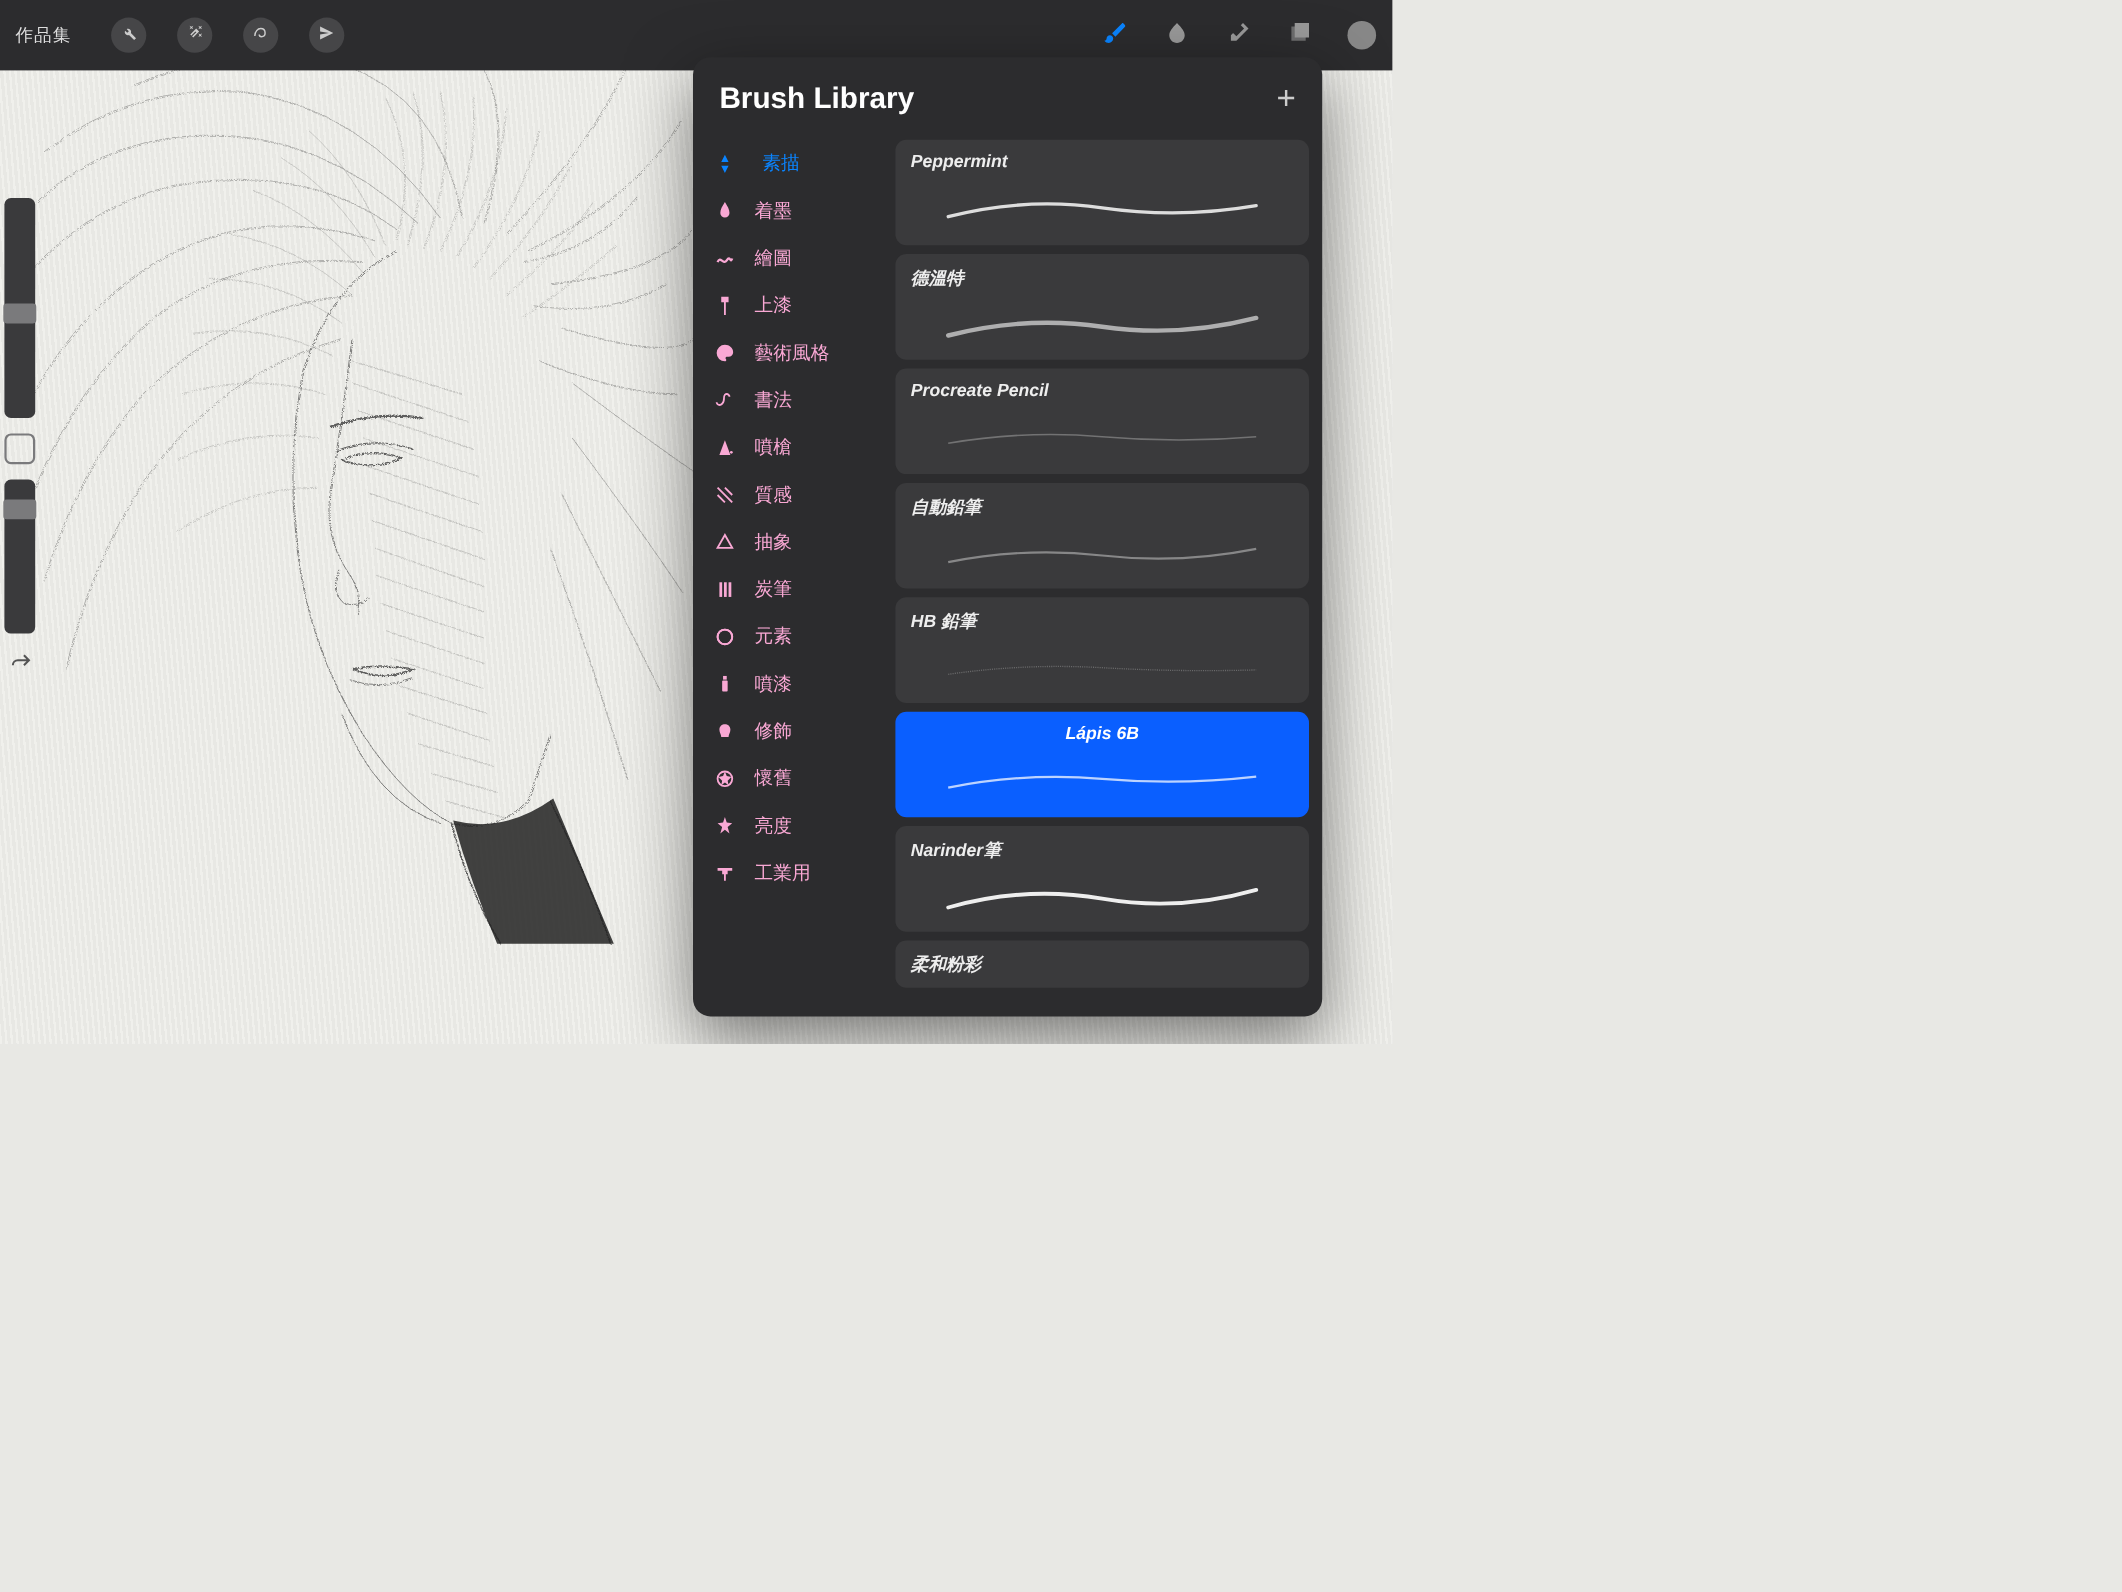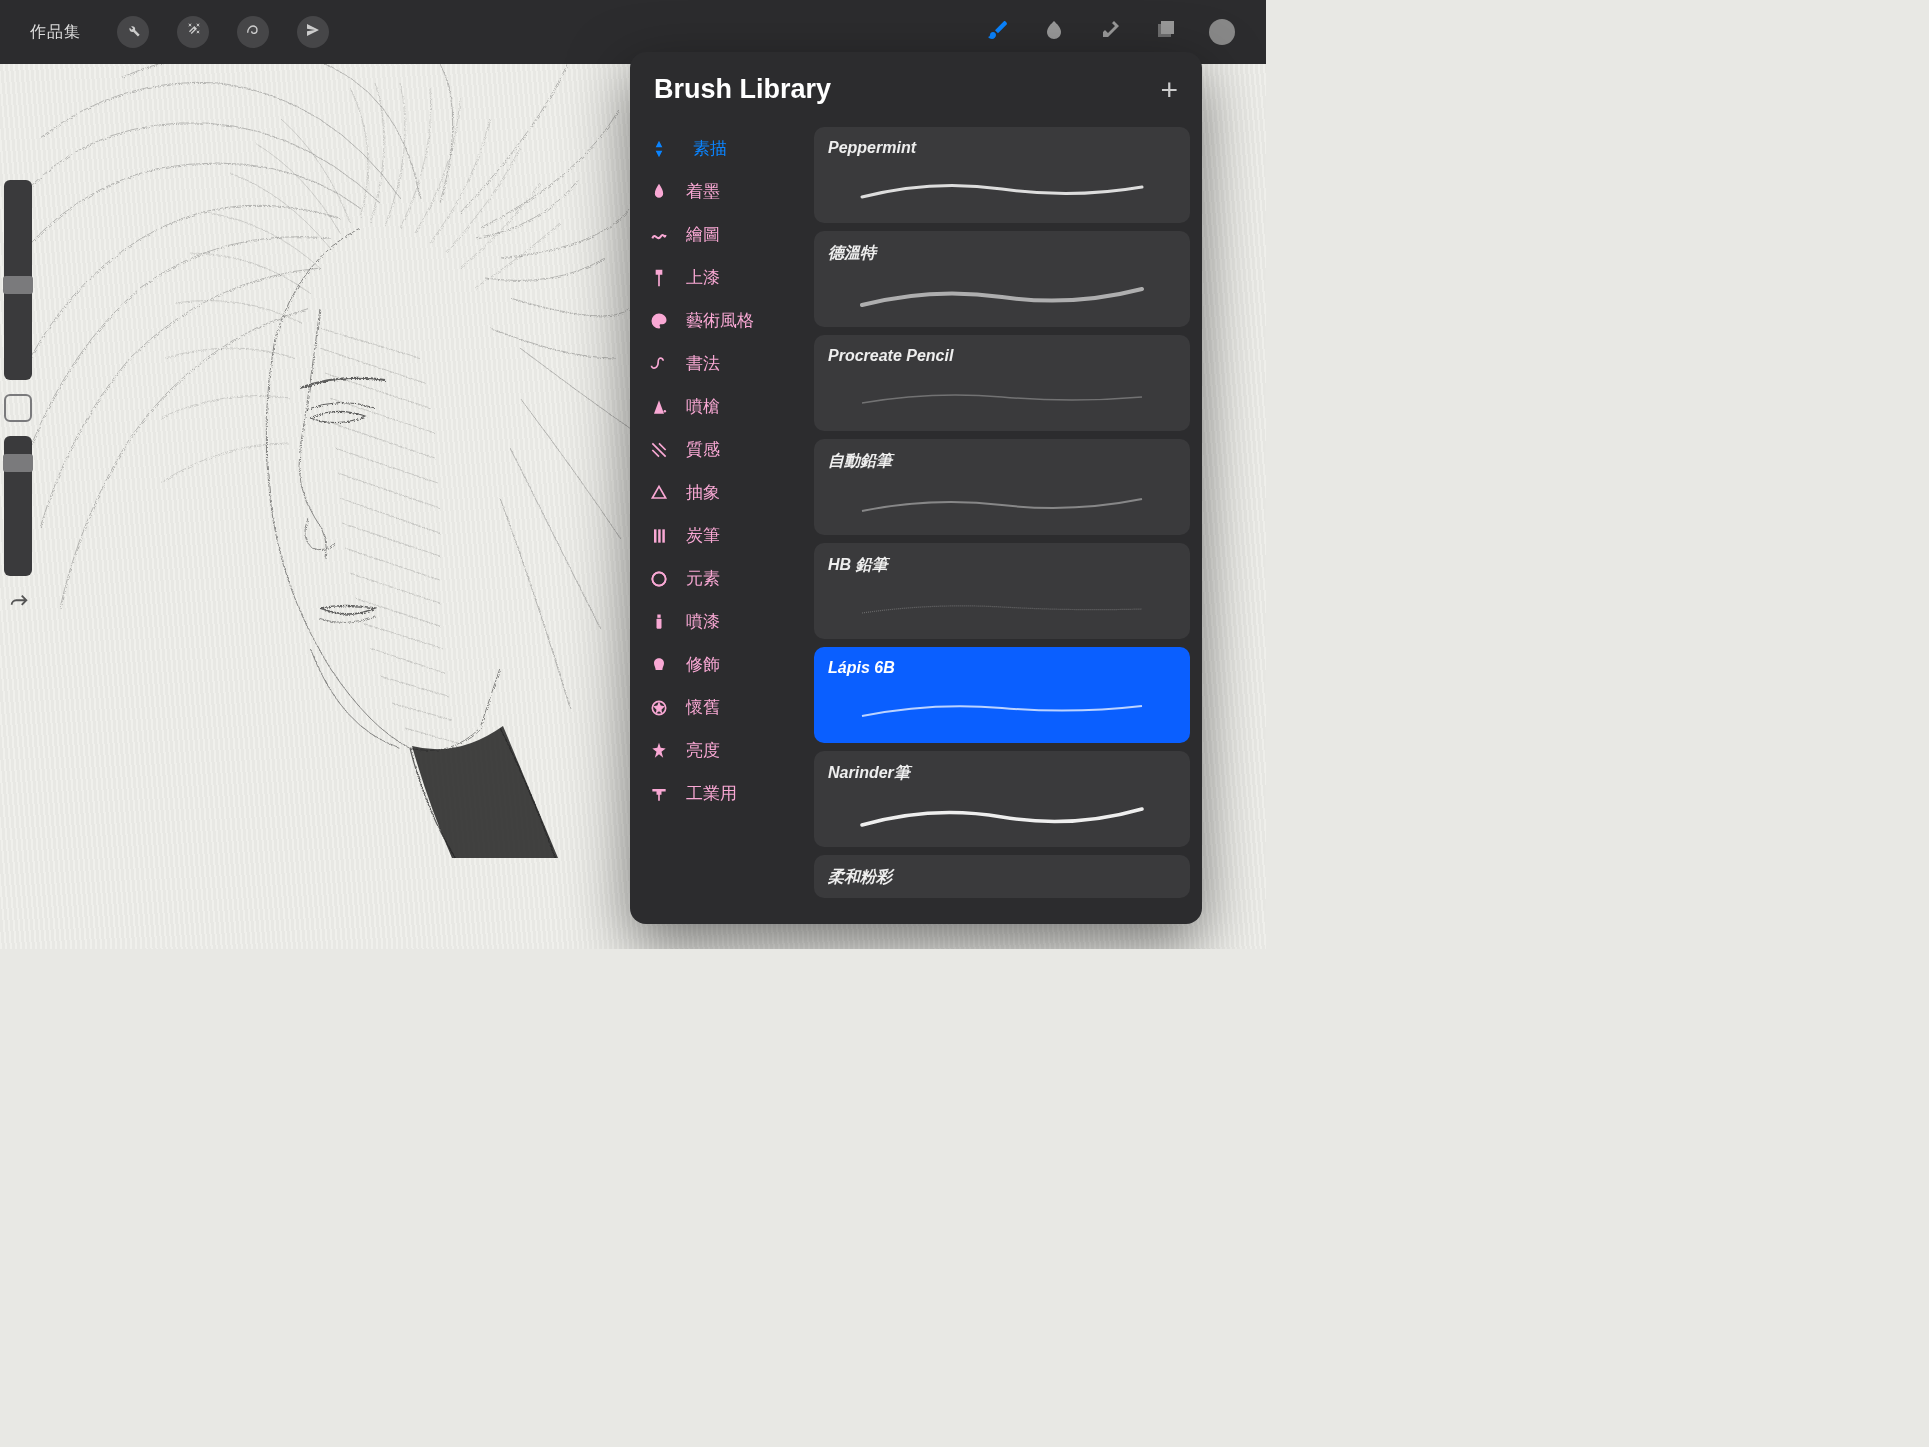--- a/index.html
+++ b/index.html
@@ -1,19 +1,19 @@
 <!DOCTYPE html>
 <html><head>
 <meta charset="utf-8">
 <style>
 * { margin:0; padding:0; box-sizing:border-box; }
 body { font-family:-apple-system,BlinkMacSystemFont,"Helvetica Neue",sans-serif; background:#e8e8e4; width:1266px; height:949px; overflow:hidden; position:relative; }
 
 
-.topbar { height:64px; background:#2c2c2e; display:flex; align-items:center; padding:0 30px; gap:28px; position:relative; z-index:5; }
+.topbar { height:64px; background:#2c2c2e; display:flex; align-items:center; padding:0 14px; gap:28px; position:relative; z-index:5; }
 .gallery-label { color:#ddd; font-size:16px; letter-spacing:1px; margin-right:8px; }
 .tb-btn { width:32px; height:32px; border-radius:16px; background:#464648; display:flex; align-items:center; justify-content:center; color:#ccc; cursor:pointer; }
 .tb-spacer { flex:1; }
 .tb-icon { width:28px; height:28px; display:flex; align-items:center; justify-content:center; cursor:pointer; color:#999; }
 .tb-icon.active { color:#0a84ff; }
 .tb-icon svg { width:24px; height:24px; }
 .color-dot { width:26px; height:26px; border-radius:50%; background:#888; }
 
 
 .canvas { position:absolute; top:48px; left:0; right:0; bottom:0; background:
@@ -41,21 +41,21 @@
 .cat-col { width:176px; padding:4px 0; overflow-y:auto; }
 .cat-item { display:flex; align-items:center; gap:16px; padding:10px 18px; color:#f9a8d4; cursor:pointer; }
 .cat-item.active { color:#0a84ff;gap:23px; }
 .cat-ic { width:22px; height:22px; display:flex; align-items:center; justify-content:center; flex-shrink:0; }
 .cat-ic svg { width:20px; height:20px; }
 .cat-lbl { font-size:17px; white-space:nowrap; }
 
 
 .brush-col { flex:1; padding:4px 12px 12px 8px; overflow-y:auto; display:flex; flex-direction:column; gap:8px;font-style:italic; }
 .brush-card { background:#3a3a3c; border-radius:10px; padding:12px 14px 8px 14px; cursor:pointer; min-height:96px; display:flex; flex-direction:column; }
-.brush-card.selected { background:#0a5fff; }
+.brush-card.selected { background:#0a5fff;text-align:center; }
 .brush-name { color:#eee; font-size:16px; font-weight:600; margin-bottom:6px; }
 .brush-card.selected .brush-name { color:#fff; }
 .brush-stroke { flex:1; display:flex; align-items:center; justify-content:center; }
 .brush-stroke svg { width:100%; height:40px; }
 .brush-card.partial { min-height:36px; padding-bottom:4px; }
 </style>
 </head>
 <body>
 
 <div class="canvas">

